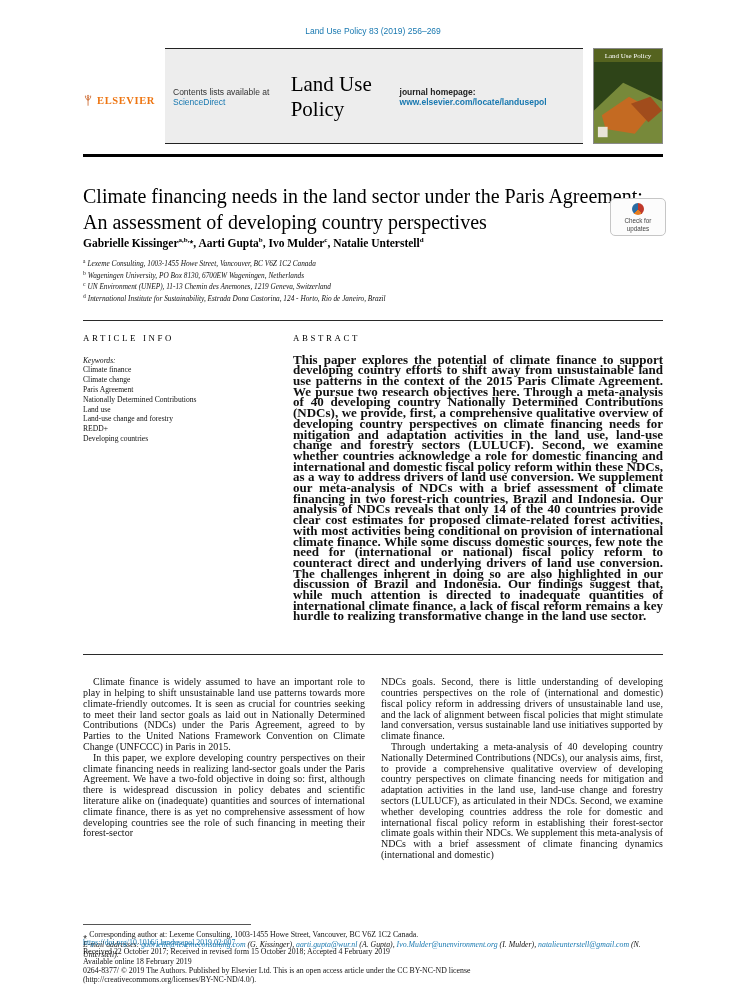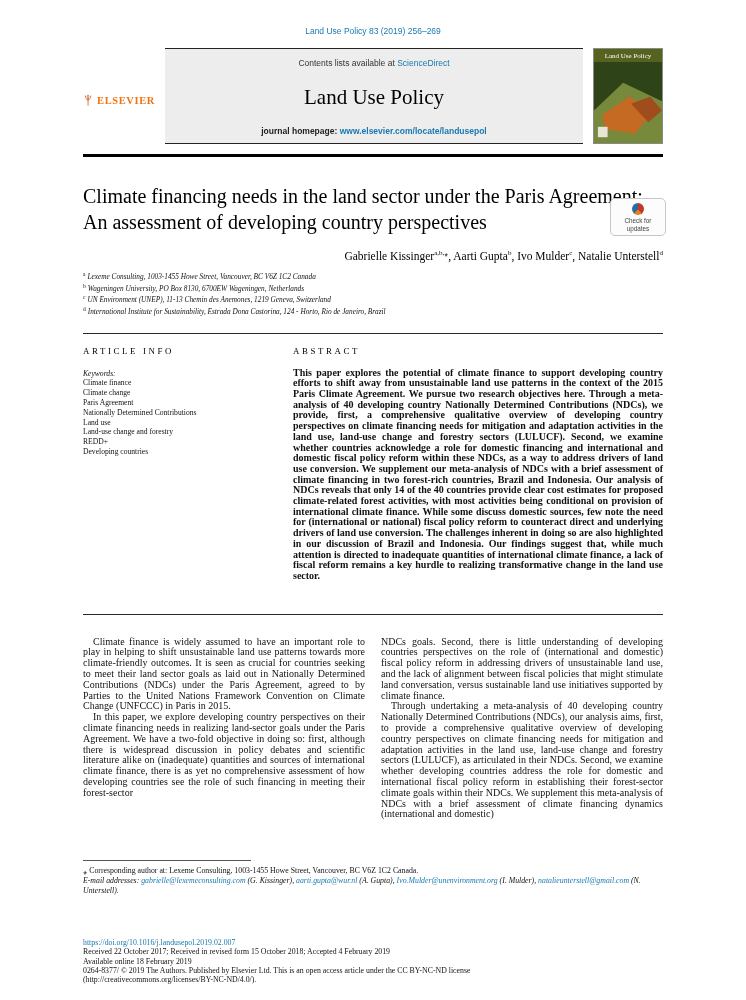--- a/index.html
+++ b/index.html
@@ -30,21 +30,21 @@
   .els-word {
     font-family:"Liberation Serif", serif;
     font-weight:bold; font-size:10.5px; letter-spacing:0.6px;
     color:#ee7511;
   }
   .head-box {
     flex:1; margin:0 10px;
     background:#ededed;
     border-top:1px solid #222; border-bottom:1px solid #222;
     padding:9px 8px 7px;
-    display:flex; flex-direction:column; align-items:center; justify-content:space-between;
+    display:flex; flex-direction:row; align-items:center; justify-content:space-between;
     min-height:96px;
   }
   .contents-line { font-family:"Liberation Sans", sans-serif; font-size:8.5px; color:#333; }
   .jtitle { font-size:21px; color:#000; margin:2px 0; }
   .homepage { font-family:"Liberation Sans", sans-serif; font-size:8.5px; font-weight:bold; color:#222; }
   .link { color:#1878b0; text-decoration:none; cursor:pointer; }
   .cover {
     width:70px; flex:none; min-height:96px;
     border:1px solid #8a8a8a;
     background:#55631f;
@@ -62,46 +62,46 @@
     background:#fcfcfc;
     display:flex; flex-direction:column; align-items:center;
     padding:4px 3px 3px; gap:2px;
     font-family:"Liberation Sans", sans-serif;
     font-size:6.3px; color:#444; text-align:center; line-height:1.2;
   }
   .cm-icon {
     width:12px; height:12px; border-radius:50%;
     background:conic-gradient(#c0392b 0 40%, #e67e22 40% 62%, #2b6ca3 62% 100%);
   }
-  .authors { margin-top:13px; font-size:11.5px; font-weight:normal; color:#000;text-align:right; }
+  .authors { font-size:11.5px; font-weight:bold; color:#000; }
   .authors sup { font-size:7px; }
   .affils { margin-top:8px; }
   .affil { font-size:7.3px; font-style:italic; line-height:9.2px; color:#111; }
   .affil sup { font-size:5.5px; font-style:normal; margin-right:2px; }
   .rule { height:1px; background:#2a2a2a; margin-top:16px; }
   
   .info-section { display:flex; gap:22px; padding:12px 0 16px; }
   .info-left { width:188px; flex:none; }
   .info-right { flex:1; }
   .sec-head { font-size:8.8px; letter-spacing:0.30em; color:#000; }
   .keywords { margin-top:13px; font-size:7.6px; line-height:9.8px; }
   .kw-label { font-style:italic; }
   .abstract-text {
-    margin-top:12px; font-size:10px; line-height:10.7px;
+    margin-top:12px; font-size:13px; line-height:10.7px;
     text-align:justify; font-weight:bold; color:#111;
   }
   
   .main { display:flex; gap:16px; margin-top:22px; max-height:235px; overflow:hidden; }
   .col { flex:1; min-width:0; }
   .sec-title { font-size:8.8px; font-weight:bold; margin-bottom:11px; }
   .para { font-size:10px; line-height:10.8px; text-align:justify; text-indent:10px; }
   .para + .para { margin-top:0; }
   .para.nodent { text-indent:0; }
   
-  .footnote { position:absolute; left:45px; right:45px; top:860px; font-size:7.8px; line-height:9.8px; color:#111;font-family:Liberation Serif, serif; }
+  .footnote { position:absolute; left:45px; right:45px; top:924px; font-size:7.8px; line-height:9.8px; color:#111;font-family:Liberation Serif, serif; }
   .fn-rule { width:168px; height:1px; background:#555; margin-bottom:5px; }
   .fn-email { font-style:italic; }
   .fn-email .link { font-style:italic; }
   .imprint { position:absolute; left:45px; right:45px; top:938px; font-size:7.8px; line-height:9.3px; color:#111; }
 </style>
 </head>
 <body>
 
 <div class="page">
 

